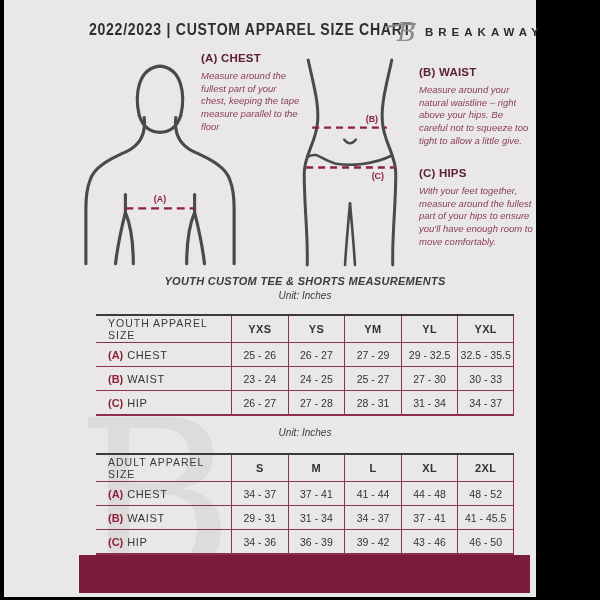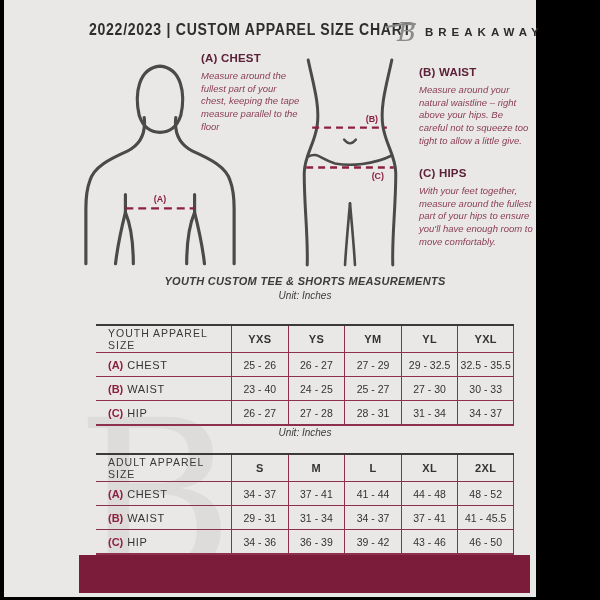--- a/index.html
+++ b/index.html
@@ -38,21 +38,21 @@
   .trow{display:grid;grid-template-columns:135px repeat(5,1fr);}
   .trow + .trow{border-top:1.5px solid #8d3050;}
   .tcell{border-left:1px solid #8d3050;display:flex;align-items:center;justify-content:center;
          font-size:10.5px;color:#333;min-height:21px;padding:1px 0;}
   .tcell:last-child{border-right:1px solid #8d3050;}
   .tcell.tlabel{border-left:none;justify-content:flex-start;padding-left:12px;}
   .thead .tcell{font-weight:700;font-size:11px;letter-spacing:0.4px;}
   .thead .tcell.tlabel{font-weight:400;font-size:10.5px;letter-spacing:1px;color:#3a3a3a;}
   .row-prefix{color:#8d2040;font-weight:700;margin-right:4px;font-size:11px;}
   .row-name{color:#333;letter-spacing:0.6px;font-size:11px;}
-  #youth-table{top:324px;}
+  #youth-table{top:314px;}
   #adult-table{top:453px;}
   #youth-title{top:275px;font-style:italic;} #youth-unit{top:290px;}
   #adult-title{top:412px;} #adult-unit{top:427px;}
 
   
   #watermark{position:absolute;left:72px;top:392px;font-family:"DejaVu Serif",serif;
              font-size:215px;line-height:1;color:rgba(70,70,70,0.07);font-weight:400;}
   #footer-bar{position:absolute;left:75px;top:555px;width:451px;height:38px;background:#7b1d3a;}
 </style>
 </head>
@@ -134,21 +134,21 @@
           <div class="tcell">26 - 27</div>
           <div class="tcell">27 - 29</div>
           <div class="tcell">29 - 32.5</div>
           <div class="tcell">32.5 - 35.5</div>
         </div>
         <div class="trow">
           <div class="tcell tlabel">
             <span class="row-prefix">(B)</span>
             <span class="row-name">WAIST</span>
           </div>
-          <div class="tcell">23 - 40</div>
+          <div class="tcell">23 - 24</div>
           <div class="tcell">24 - 25</div>
           <div class="tcell">25 - 27</div>
           <div class="tcell">27 - 30</div>
           <div class="tcell">30 - 33</div>
         </div>
         <div class="trow">
           <div class="tcell tlabel">
             <span class="row-prefix">(C)</span>
             <span class="row-name">HIP</span>
           </div>

